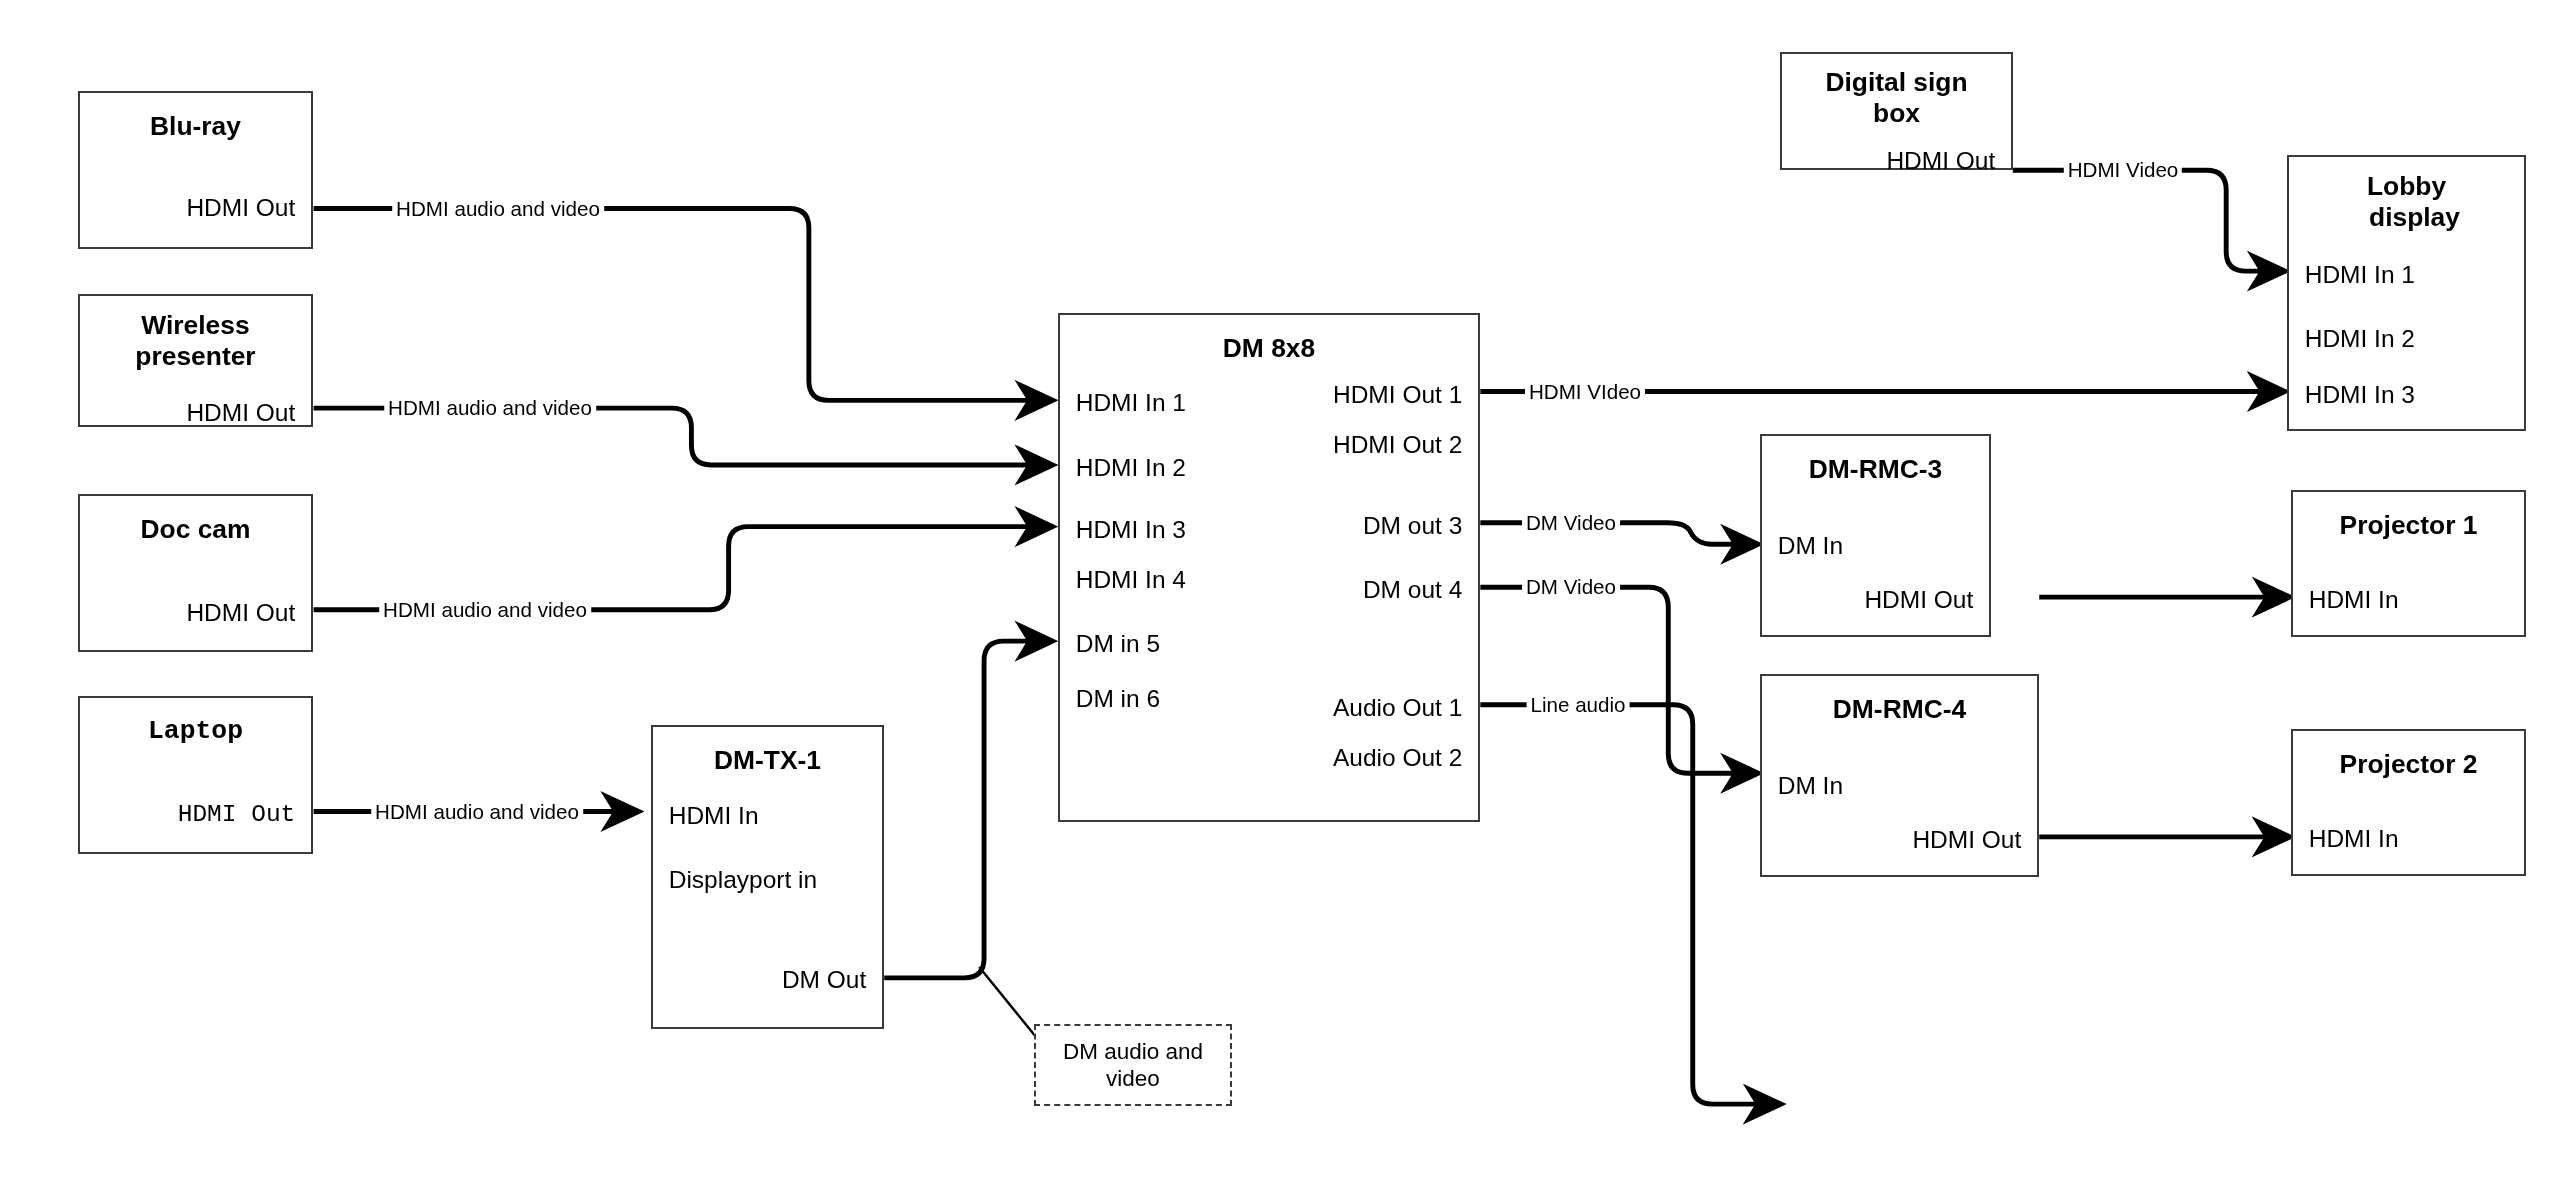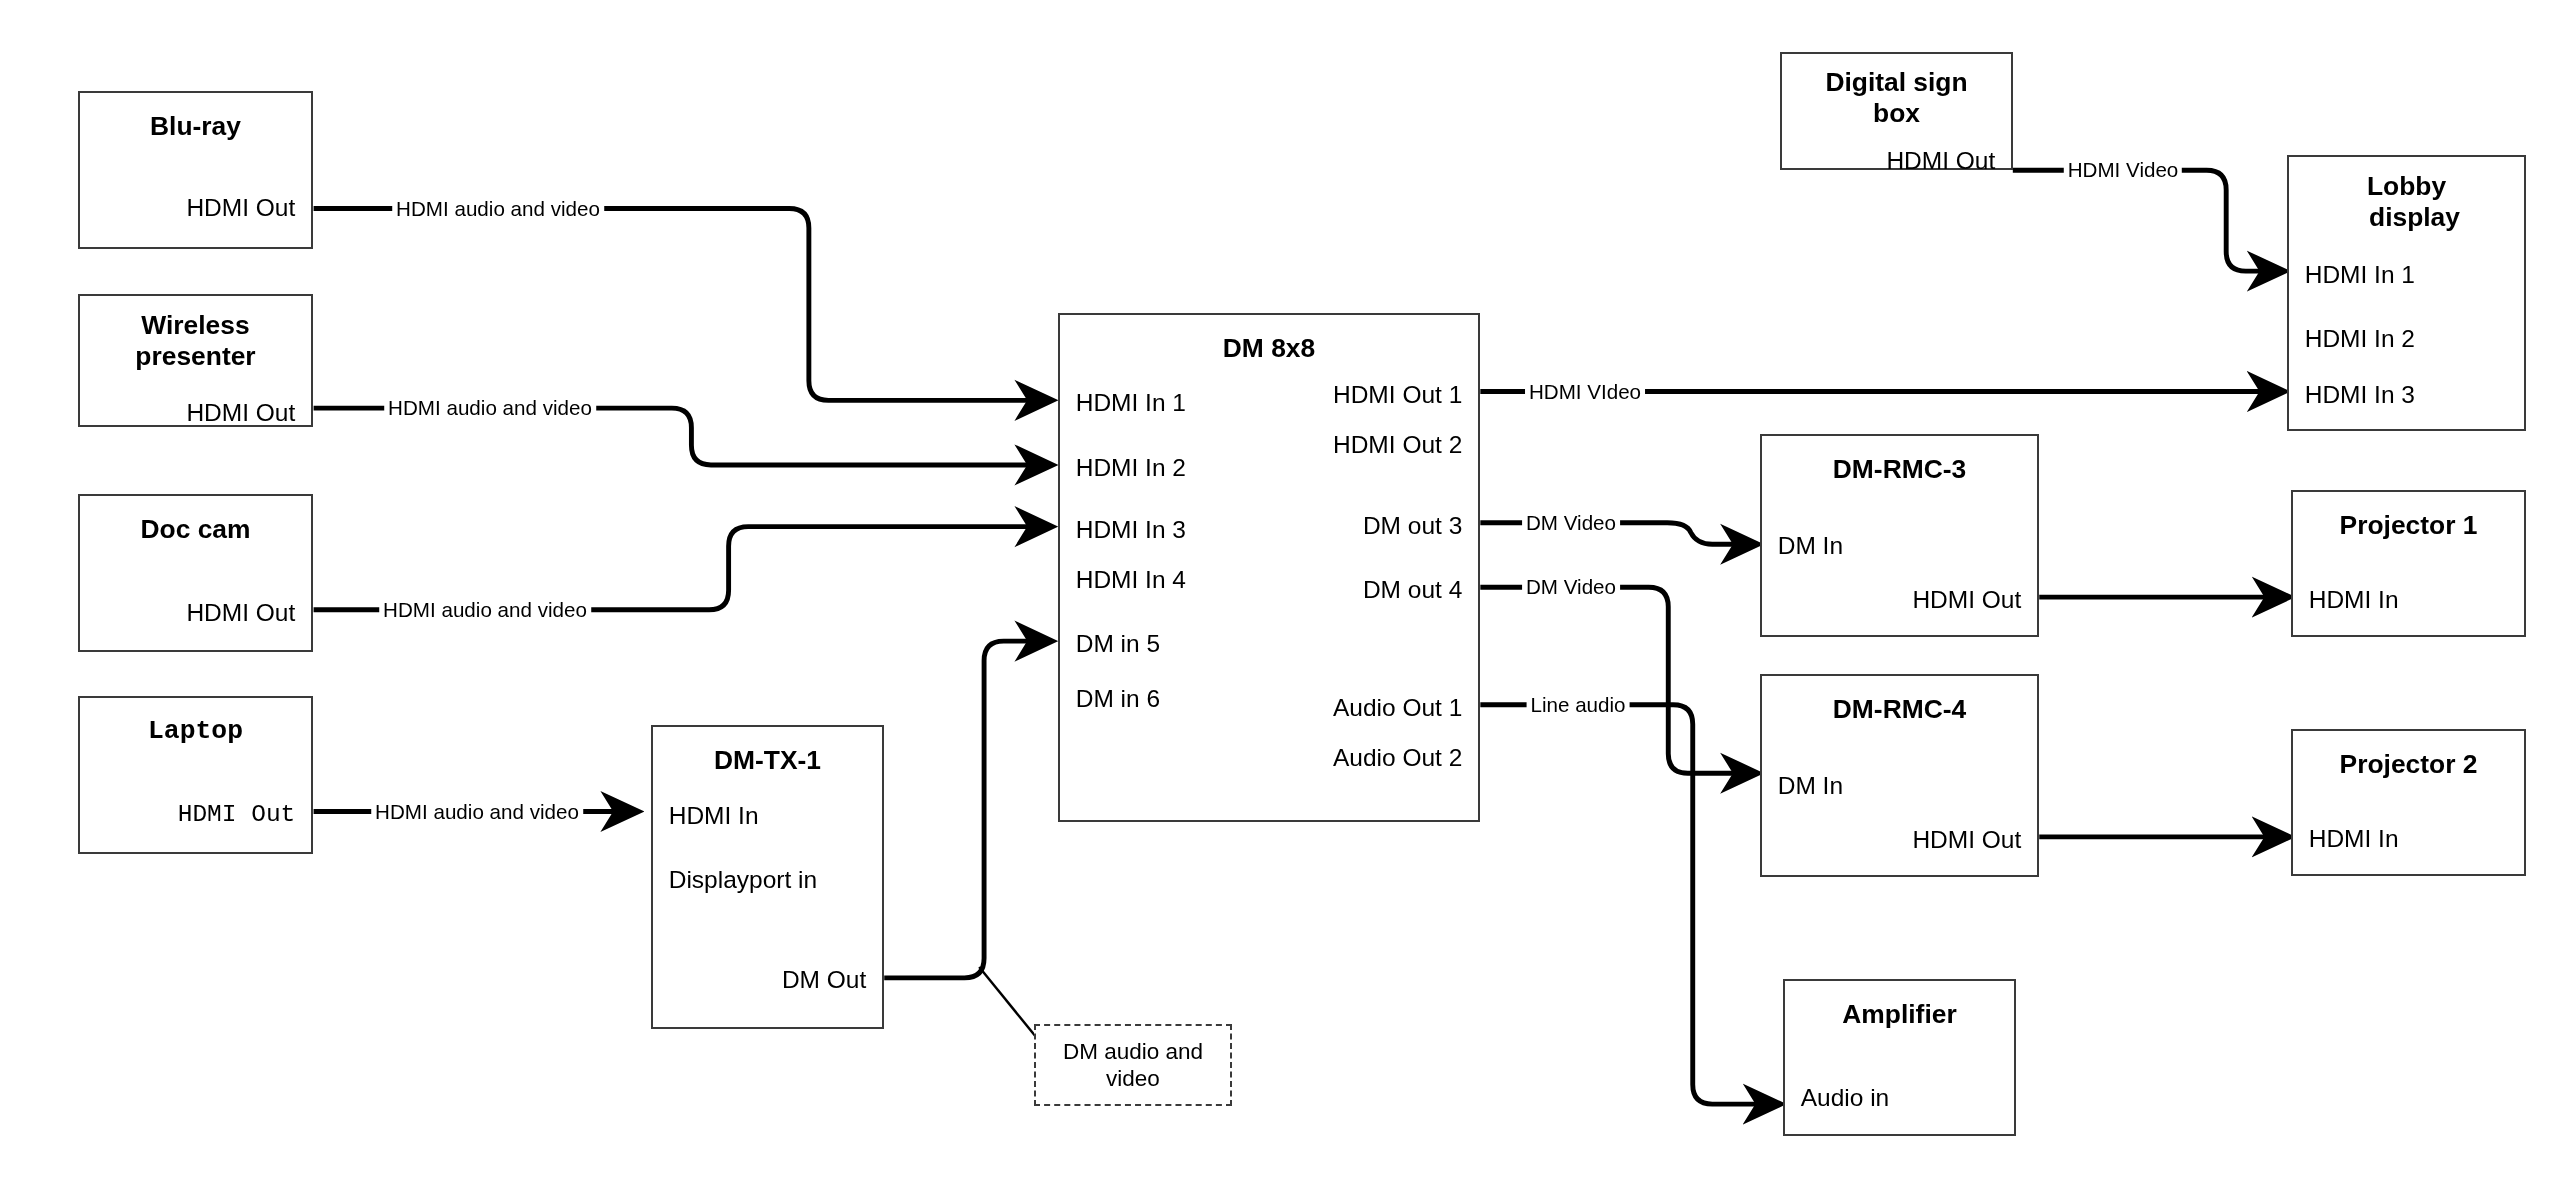--- a/index.html
+++ b/index.html
@@ -173,21 +173,21 @@
   </div>
 
   <div class="node" style="left:2287px; top:155px; width:239px; height:276px;">
     <div class="node-title" style="top:13.7px;">Lobby</div>
     <div class="node-title" style="top:45px;margin-left:16px;">display</div>
     <div class="port left" style="top:104px;">HDMI In 1</div>
     <div class="port left" style="top:168px;">HDMI In 2</div>
     <div class="port left" style="top:224px;">HDMI In 3</div>
   </div>
 
-  <div class="node" style="left:1760px; top:434px; width:279px; height:203px;">
+  <div class="node" style="left:1760px; top:434px; width:231px; height:203px;">
     <div class="node-title" style="top:17.6px;">DM-RMC-3</div>
     <div class="port left" style="top:96px;">DM In</div>
     <div class="port right" style="top:150px;">HDMI Out</div>
   </div>
 
   <div class="node" style="left:1760px; top:674px; width:279px; height:203px;">
     <div class="node-title" style="top:17.6px;">DM-RMC-4</div>
     <div class="port left" style="top:96px;">DM In</div>
     <div class="port right" style="top:150px;">HDMI Out</div>
   </div>
@@ -195,24 +195,20 @@
   <div class="node" style="left:2291px; top:490px; width:235px; height:147px;">
     <div class="node-title" style="top:17.6px;">Projector 1</div>
     <div class="port left" style="top:94px;">HDMI In</div>
   </div>
 
   <div class="node" style="left:2291px; top:729px; width:235px; height:147px;">
     <div class="node-title" style="top:17.6px;">Projector 2</div>
     <div class="port left" style="top:94px;">HDMI In</div>
   </div>
 
-  <div class="node" style="left:1783px; top:979px; width:233px; height:157px;">
-    <div class="node-title" style="top:17.6px;">Amplifier</div>
-    <div class="port left" style="top:103px;">Audio in</div>
-  </div>
 
   <div class="note-box" style="left:1034px; top:1024px; width:198px; height:82px;">DM audio and video</div>
 
   <div class="edge-label" style="left:498px;  top:209px;">HDMI audio and video</div>
   <div class="edge-label" style="left:490px;  top:408px;">HDMI audio and video</div>
   <div class="edge-label" style="left:485px;  top:610px;">HDMI audio and video</div>
   <div class="edge-label" style="left:477px;  top:812px;">HDMI audio and video</div>
   <div class="edge-label" style="left:1585px; top:392px;">HDMI VIdeo</div>
   <div class="edge-label" style="left:1571px; top:523px;">DM Video</div>
   <div class="edge-label" style="left:1571px; top:587px;">DM Video</div>

